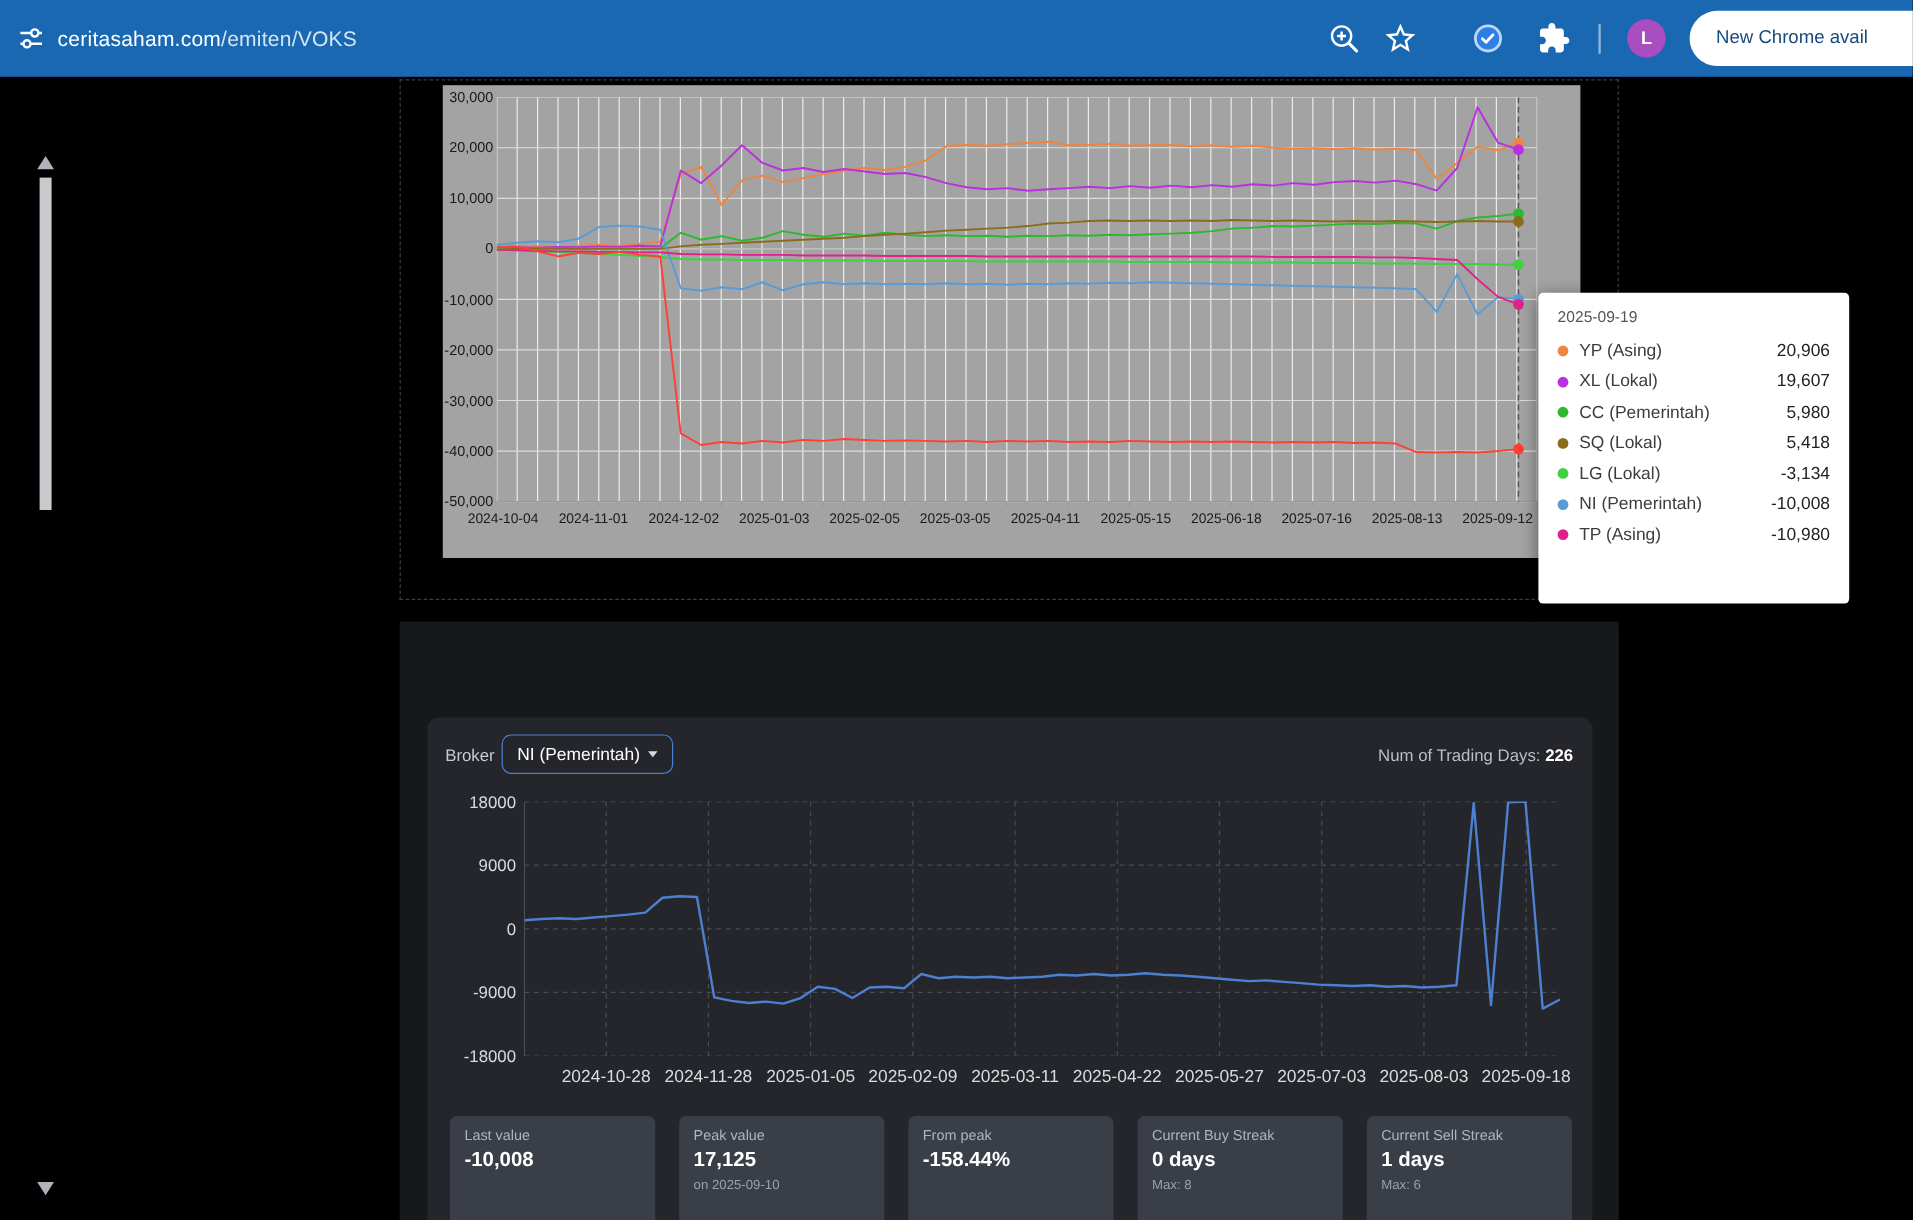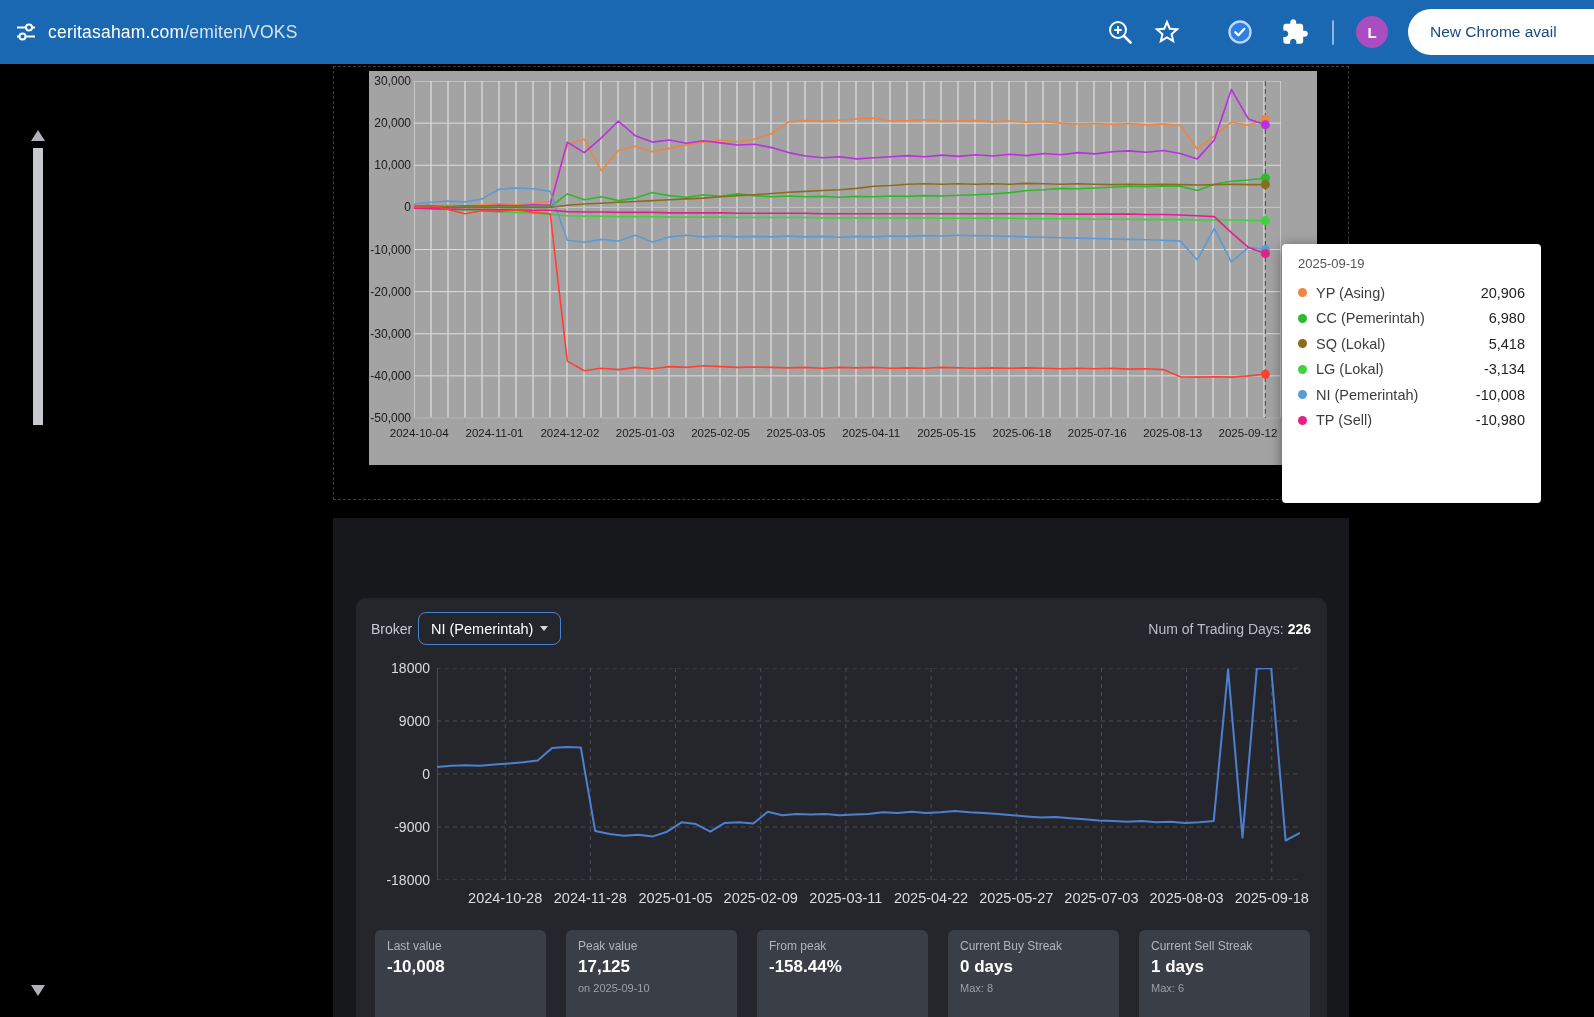--- a/index.html
+++ b/index.html
@@ -283,42 +283,47 @@
 
 <div class="tooltip">
   <div class="tt-date">2025-09-19</div>
   <div id="tt-rows">
       <div class="tt-row">
         <span class="tt-dot" style="background: rgb(238, 133, 64);"></span>
         <span class="tt-label">YP (Asing)</span>
         <span class="tt-value">20,906</span>
       </div>
       <div class="tt-row">
+        <span class="tt-dot" style="background: rgb(187, 47, 224);"></span>
+        <span class="tt-label">XL (Lokal)</span>
+        <span class="tt-value">19,607</span>
+      </div>
+      <div class="tt-row">
         <span class="tt-dot" style="background: rgb(46, 184, 46);"></span>
         <span class="tt-label">CC (Pemerintah)</span>
-        <span class="tt-value">6,980</span>
+        <span class="tt-value">5,980</span>
       </div>
       <div class="tt-row">
         <span class="tt-dot" style="background: rgb(138, 109, 28);"></span>
         <span class="tt-label">SQ (Lokal)</span>
         <span class="tt-value">5,418</span>
       </div>
       <div class="tt-row">
         <span class="tt-dot" style="background: rgb(63, 209, 63);"></span>
         <span class="tt-label">LG (Lokal)</span>
         <span class="tt-value">-3,134</span>
       </div>
       <div class="tt-row">
         <span class="tt-dot" style="background: rgb(91, 155, 213);"></span>
         <span class="tt-label">NI (Pemerintah)</span>
         <span class="tt-value">-10,008</span>
       </div>
       <div class="tt-row">
         <span class="tt-dot" style="background: rgb(224, 33, 138);"></span>
-        <span class="tt-label">TP (Sell)</span>
+        <span class="tt-label">TP (Asing)</span>
         <span class="tt-value">-10,980</span>
       </div>
     </div>
 </div>
 
 <section class="analytics">
   <div class="card">
     <span class="broker-label">Broker</span>
     <button class="broker-select">
       <span>NI (Pemerintah)</span>

